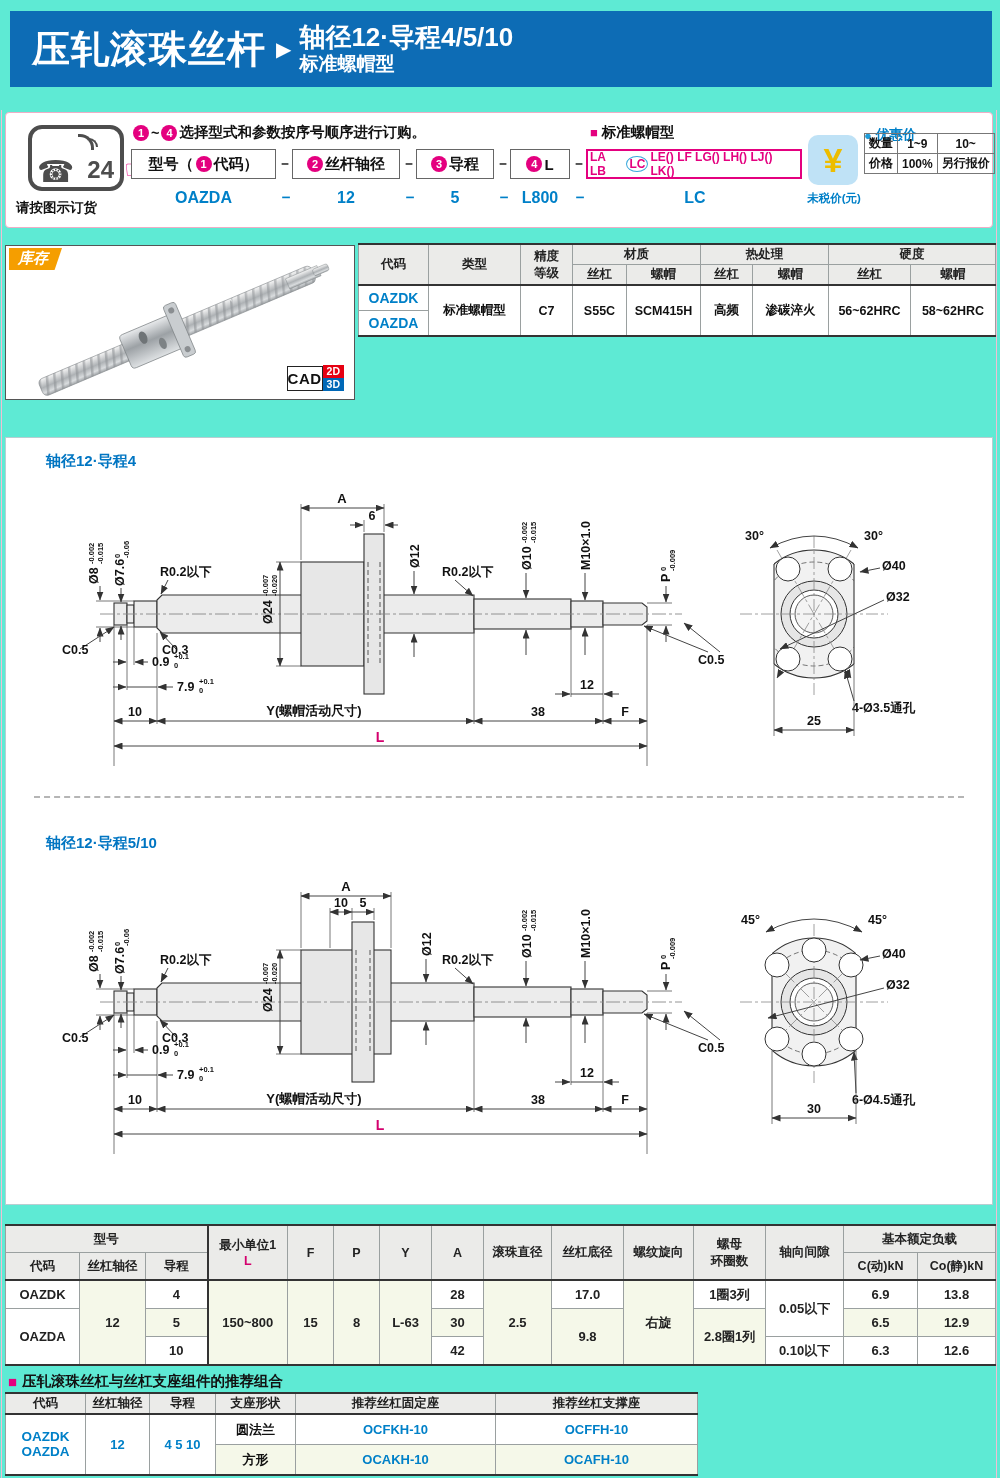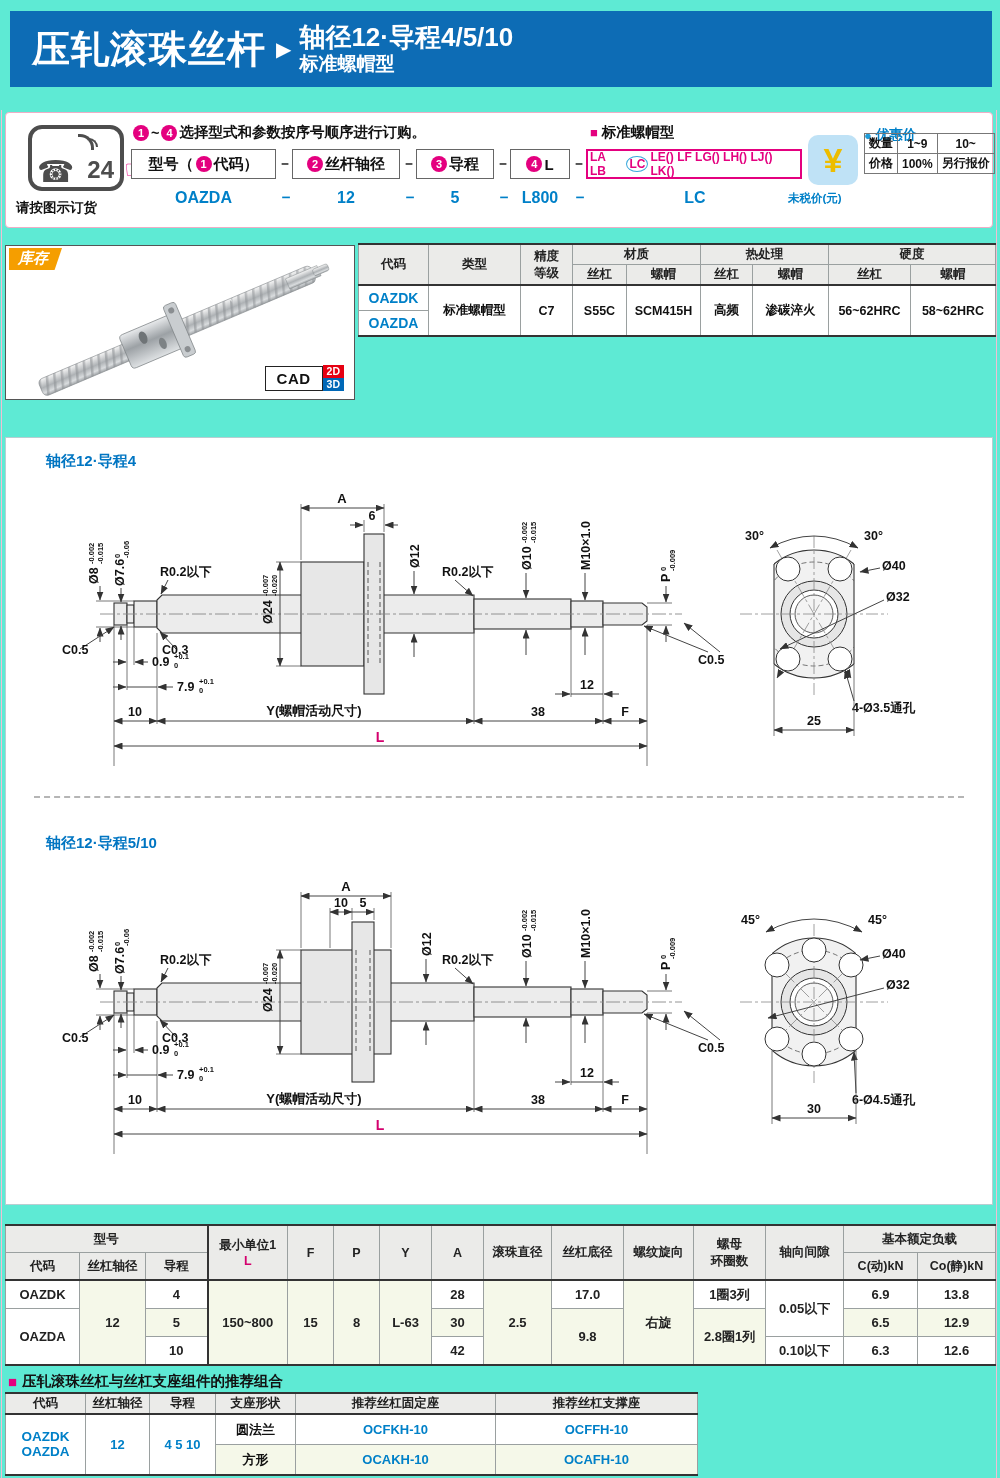--- a/index.html
+++ b/index.html
@@ -40,31 +40,31 @@
   .boxrow{left:125px;top:36px;display:flex;align-items:center;gap:2px}
   .obox{height:30px;border:1.5px solid #666;background:#fff;display:flex;align-items:center;justify-content:center;
         gap:2px;font-size:15px;font-weight:bold;box-sizing:border-box}
   .dashb{width:12px;text-align:center;font-weight:bold;font-size:14px}
   .codesbox{border:2px solid #e4007f;color:#e4007f;font-size:12px;font-weight:bold;padding:0 2px;letter-spacing:0}
   .lc-circ{border:1.5px solid #38a8dc;border-radius:50%;padding:0 2px}
   .exrow{left:125px;top:74px;display:flex;align-items:center;gap:2px;color:#0080c8;font-size:16px;font-weight:bold}
   .exslot{text-align:center}
   .yenbox{left:802px;top:22px;width:50px;height:50px;background:#bfe2f6;border-radius:10px;display:flex;
           align-items:center;justify-content:center;font-size:34px;font-weight:bold;color:#edbd00}
-  .untaxed{left:782px;top:78px;width:92px;font-size:11.5px;font-weight:bold;color:#0080c8}
+  .untaxed{left:782px;top:78px;width:92px;text-align:center;font-size:11.5px;font-weight:bold;color:#0080c8}
   .discline{left:858px;top:13px;display:flex;align-items:center;gap:4px;font-size:13.5px;font-weight:bold;color:#0080c8}
   .dot{color:#1f9cd8;font-size:13px}
   .ptable{left:858px;top:20px;border-collapse:collapse;font-size:12px;font-weight:bold}
   .ptable td{border:1px solid #777;padding:1px 4px;text-align:center;white-space:nowrap}
   
   .stock-box{left:5px;top:245px;width:350px;height:155px;border:1.5px solid #555;box-sizing:border-box;background:#fff}
   .kcu{left:3px;top:2px;background:#f59e00;color:#fff;font-weight:bold;font-style:italic;font-size:15px;
        padding:1px 14px 2px 9px;clip-path:polygon(0 0,100% 0,86% 100%,0 100%)}
   .cadrow{position:absolute;right:10px;bottom:8px;display:flex;align-items:center}
-  .cadbox{border:1.5px solid #222;font-weight:bold;font-size:15px;padding:3px 11px;background:#fff;letter-spacing:.5px}
+  .cadbox{border:1.5px solid #222;font-weight:bold;font-size:15px;padding:3px 0;background:#fff;letter-spacing:.5px}
   .cadcol{display:flex;flex-direction:column}
   .cad2d{background:#e60012;color:#fff;font-size:10.5px;font-weight:bold;padding:0 4px;line-height:13px}
   .cad3d{background:#0068b7;color:#fff;font-size:10.5px;font-weight:bold;padding:0 4px;line-height:13px}
   
   table.cat{border-collapse:collapse;table-layout:fixed;background:#fff}
   table.cat th,table.cat td{border:1px solid #9aa0a0;text-align:center;vertical-align:middle;padding:1px 2px;overflow:hidden}
   table.cat th{background:#ebebe9;font-size:12.5px;font-weight:bold;color:#222}
   table.cat{border-top:2px solid #333;border-bottom:2px solid #333}
   table.cat thead{border-bottom:2px solid #333}
   .pink{color:#e4007f}.blu{color:#0080c8}

